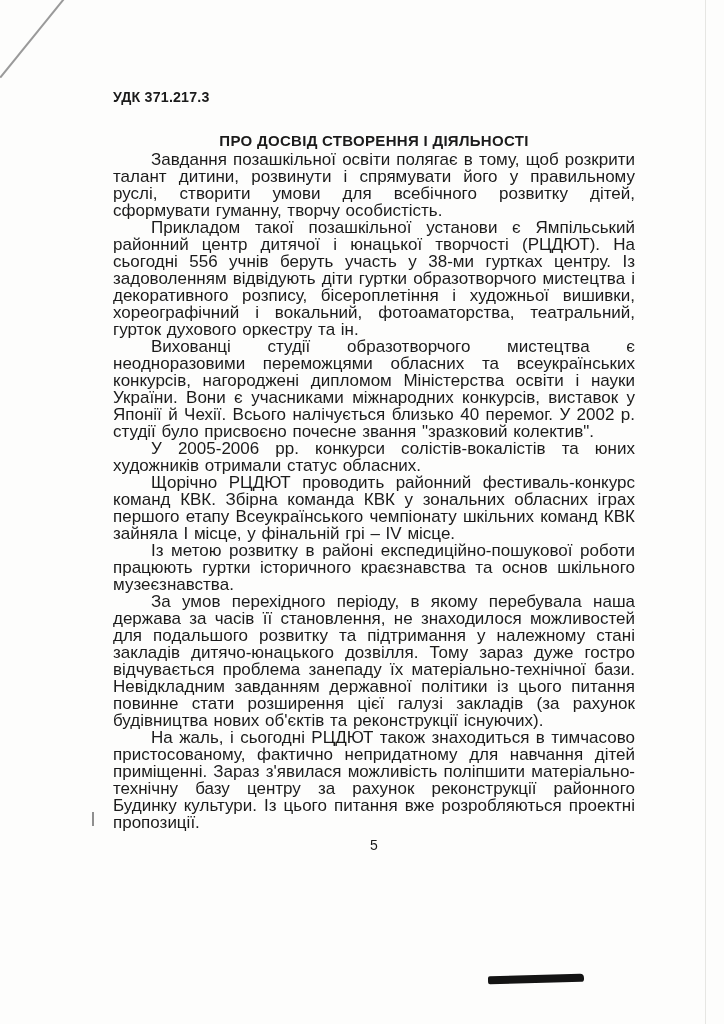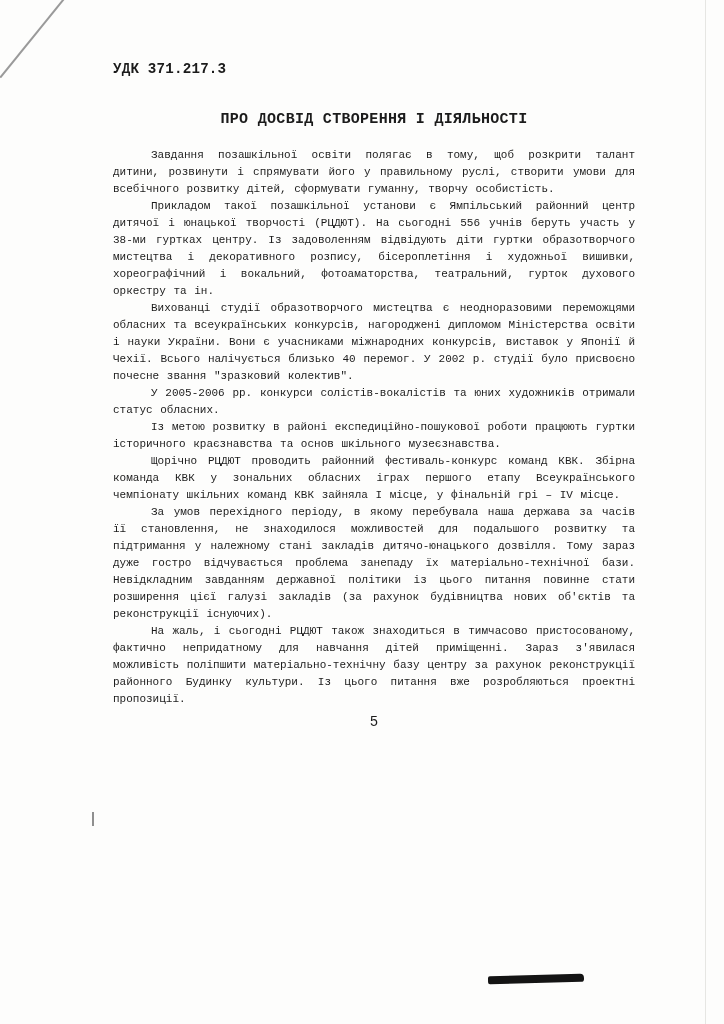--- a/index.html
+++ b/index.html
@@ -6,24 +6,24 @@
     margin: 0;
     padding: 0;
     background: #ffffff;
   }
   .page {
     position: relative;
     width: 724px;
     height: 1024px;
     background: #fdfdfc;
     overflow: hidden;
-    font-family: Liberation Mono, monospace;
+    font-family: Liberation Sans, sans-serif;
     color: #1b1b1b;
     box-sizing: border-box;
-    padding: 60px 89px 0 113px;
+    padding: 88px 89px 0 113px;
   }
   
   .artifact { position: absolute; pointer-events: none; }
   .artifact-diagonal {
     left: -22px; top: 30px;
     width: 120px; height: 2px;
     background: #9a9a9a;
     transform: rotate(-51deg);
   }
   .artifact-mark {
@@ -48,37 +48,36 @@
     display: flex;
     justify-content: space-between;
     align-items: flex-start;
     font-size: 14.2px;
     line-height: 18px;
   }
   .udc { font-weight: bold; letter-spacing: 0.2px; }
   .authors { text-align: left; }
 
   .title-block {
-    margin-top: 31px;
+    margin-top: 24px;
     text-align: center;
   }
   .title-line {
     font-weight: bold;
     font-size: 15px;
     line-height: 21px;
     letter-spacing: 0.3px;
   }
   .subtitle-line {
     font-size: 14.3px;
     line-height: 21px;
   }
 
   .body-text {
-    margin-top: 17px;
-    font-size: 11px;
+    font-size: 17px;
     line-height: 17px;
     text-align: justify;
   }
   .body-text p {
     margin: 0;
     text-indent: 38px;
     word-spacing: 1px;
   }
 
   .page-number {
@@ -103,21 +102,21 @@
 
   <div class="title-block">
     <div class="title-line">ПРО ДОСВІД СТВОРЕННЯ І ДІЯЛЬНОСТІ</div>
   </div>
 
   <div class="body-text">
     <p>Завдання позашкільної освіти полягає в тому, щоб розкрити талант дитини, розвинути і спрямувати його у правильному руслі, створити умови для всебічного розвитку дітей, сформувати гуманну, творчу особистість.</p>
     <p>Прикладом такої позашкільної установи є Ямпільський районний центр дитячої і юнацької творчості (РЦДЮТ). На сьогодні 556 учнів беруть участь у 38-ми гуртках центру. Із задоволенням відвідують діти гуртки образотворчого мистецтва і декоративного розпису, бісероплетіння і художньої вишивки, хореографічний і вокальний, фотоаматорства, театральний, гурток духового оркестру та ін.</p>
     <p>Вихованці студії образотворчого мистецтва є неодноразовими переможцями обласних та всеукраїнських конкурсів, нагороджені дипломом Міністерства освіти і науки України. Вони є учасниками міжнародних конкурсів, виставок у Японії й Чехії. Всього налічується близько 40 перемог. У 2002 р. студії було присвоєно почесне звання "зразковий колектив".</p>
     <p>У 2005-2006 рр. конкурси солістів-вокалістів та юних художників отримали статус обласних.</p>
+    <p>Щорічно РЦДЮТ проводить районний фестиваль-конкурс команд КВК. Збірна команда КВК у зональних обласних іграх першого етапу Всеукраїнського чемпіонату шкільних команд КВК зайняла І місце, у фінальній грі – IV місце.</p>
     <p>Із метою розвитку в районі експедиційно-пошукової роботи працюють гуртки історичного краєзнавства та основ шкільного музеєзнавства.</p>
-    <p>Щорічно РЦДЮТ проводить районний фестиваль-конкурс команд КВК. Збірна команда КВК у зональних обласних іграх першого етапу Всеукраїнського чемпіонату шкільних команд КВК зайняла І місце, у фінальній грі – IV місце.</p>
     <p>За умов перехідного періоду, в якому перебувала наша держава за часів її становлення,  не знаходилося можливостей для подальшого розвитку та підтримання у належному стані закладів дитячо-юнацького дозвілля. Тому зараз дуже гостро відчувається проблема занепаду їх матеріально-технічної бази. Невідкладним завданням державної політики із цього питання повинне стати розширення цієї галузі закладів (за рахунок будівництва нових об'єктів та реконструкції існуючих).</p>
     <p>На жаль, і сьогодні РЦДЮТ також знаходиться в тимчасово пристосованому, фактично непридатному для навчання дітей приміщенні. Зараз з'явилася можливість поліпшити матеріально-технічну базу центру за рахунок реконструкції районного Будинку культури. Із цього питання вже розробляються проектні пропозиції.</p>
   </div>
 
   <div class="page-number">5</div>
 
 </div>
 
 </body></html>

